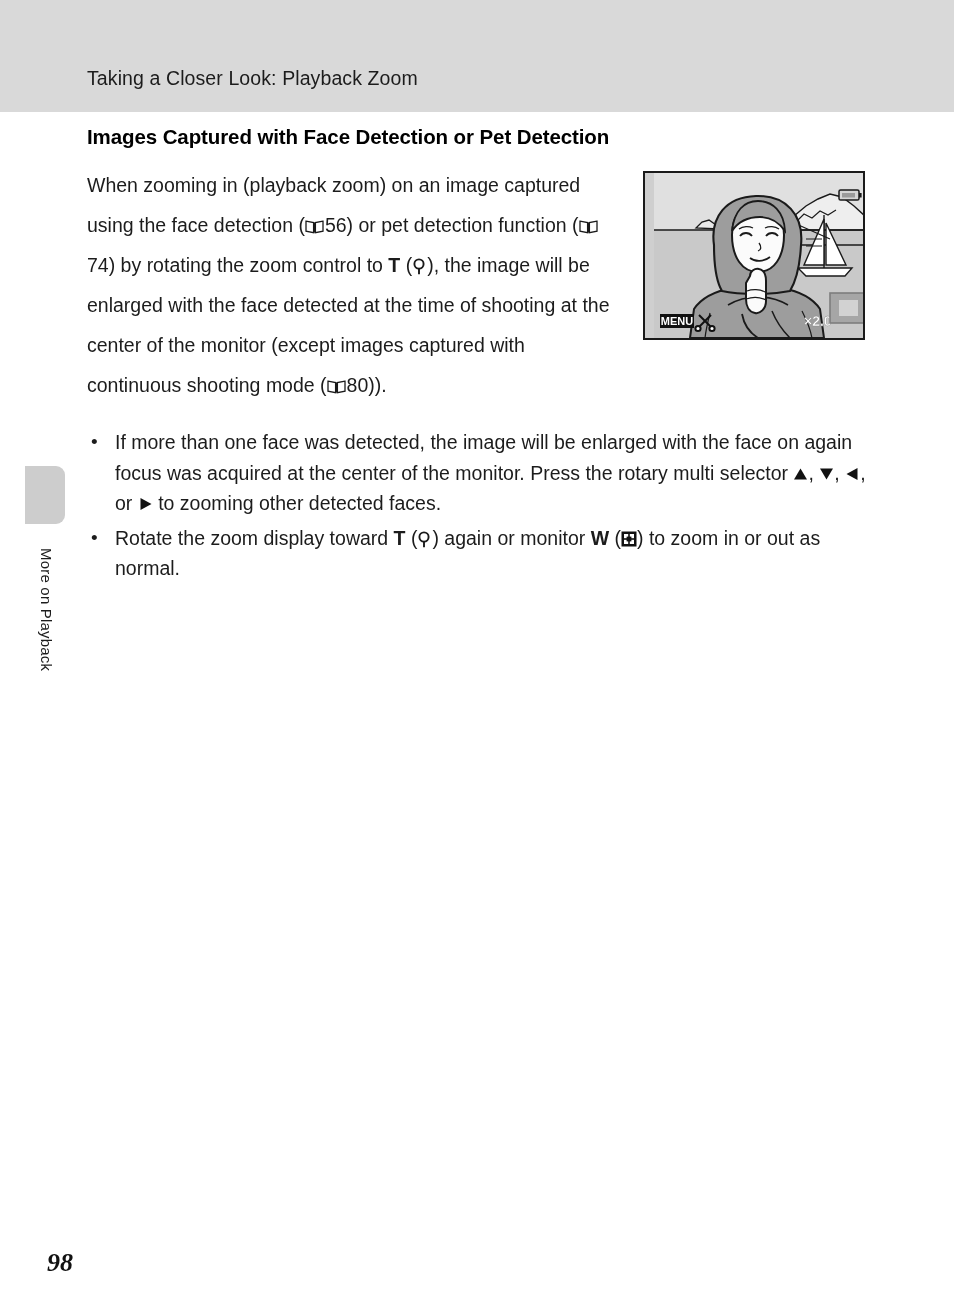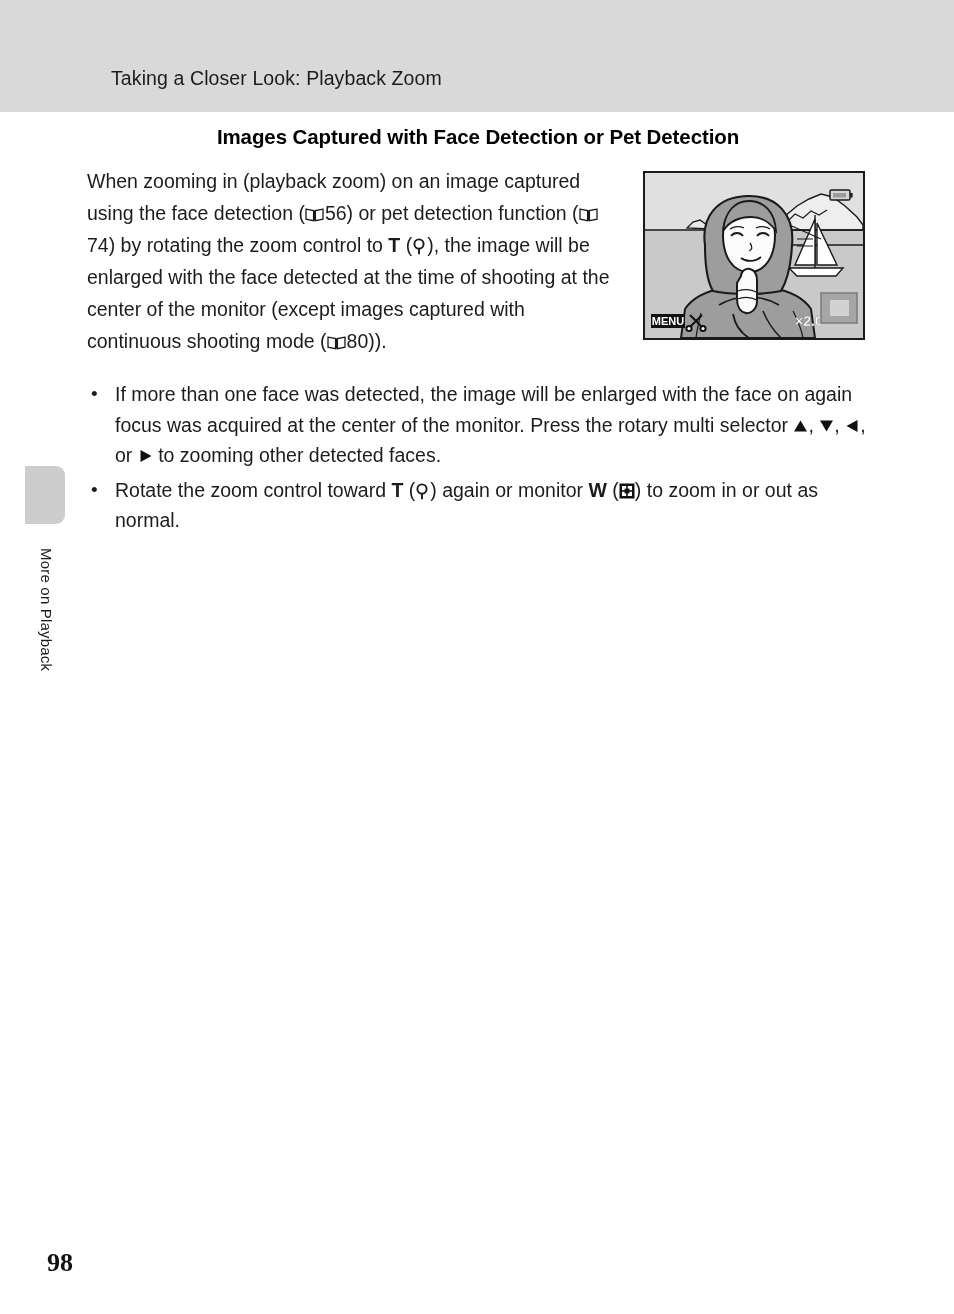--- a/index.html
+++ b/index.html
@@ -26,21 +26,20 @@
     background: #d9d9d9;
   }
   .header-title {
     position: absolute;
     left: 87px;
     top: 67px;
     font-size: 19.5px;
     letter-spacing: 0.1px;
     color: #1c1c1c;
     white-space: nowrap;
-    margin-left: 24px;
   }
 
   
   .side-tab {
     position: absolute;
     left: 25px;
     top: 466px;
     width: 40px;
     height: 58px;
     background: #cdcdcd;
@@ -65,26 +64,25 @@
     left: 87px;
     top: 125px;
     width: 782px;
   }
   .section-heading {
     font-size: 20.5px;
     font-weight: bold;
     color: #000;
     margin: 0 0 16px 0;
     letter-spacing: -0.1px;
-    text-align: center;
   }
   .intro-para {
     width: 528px;
     font-size: 19.5px;
-    line-height: 32px;
+    line-height: 40px;
     color: #1c1c1c;
     margin: 0;
   }
 
   .bullets {
     margin: 22px 0 0 0;
     padding: 0;
     list-style: none;
   }
   .bullet-item {
@@ -149,29 +147,31 @@
   .illustration {
     position: absolute;
     left: 643px;
     top: 171px;
     width: 222px;
     height: 169px;
     border: 2px solid #1a1a1a;
     box-sizing: border-box;
     overflow: hidden;
     background: #cfcfcf;
+    padding-left: 9px;
   }
   .illustration svg { display: block; }
 
   
   .page-number {
     position: absolute;
     left: 47px;
     top: 1248px;
     font-size: 26px;
+    font-style: italic;
     font-weight: bold;
     color: #111;
     font-family: "Liberation Serif", serif;
   }
 </style>
 </head>
 <body>
 
 <div class="header-band"></div>
 <div class="header-title">Taking a Closer Look: Playback Zoom</div>
@@ -210,21 +210,21 @@
           </svg></span><span>, </span><span class="sym-tri"><svg viewBox="0 0 15 14" width="15" height="14">
             <path d="M7.5 12.5 L1 1.5 L14 1.5 Z" fill="#111"></path>
           </svg></span><span>, </span><span class="sym-tri"><svg viewBox="0 0 15 14" width="15" height="14">
             <path d="M1.5 7 L12.5 1 L12.5 13 Z" fill="#111"></path>
           </svg></span><span>, or </span><span class="sym-tri"><svg viewBox="0 0 15 14" width="15" height="14">
             <path d="M13.5 7 L2.5 1 L2.5 13 Z" fill="#111"></path>
           </svg></span><span> to zooming other detected faces.</span>
     </li>
 
     <li class="bullet-item">
-      <span class="bullet-dot">•</span><span>Rotate the zoom control toward </span><span class="sym-bold">T</span><span> (</span><span class="sym sym-mag"><svg viewBox="0 0 15 17" width="15" height="17">
+      <span class="bullet-dot">•</span><span>Rotate the zoom display toward </span><span class="sym-bold">T</span><span> (</span><span class="sym sym-mag"><svg viewBox="0 0 15 17" width="15" height="17">
             <circle cx="7" cy="6" r="4.6" fill="none" stroke="#1a1a1a" stroke-width="1.9"></circle>
             <path d="M7 10.4 L7 16.2" stroke="#1a1a1a" stroke-width="1.9"></path>
           </svg></span><span>) again or monitor </span><span class="sym-bold">W</span><span> (</span><span class="sym-thumb"><svg viewBox="0 0 16 16" width="16" height="16">
             <rect x="0.5" y="0.5" width="15" height="15" fill="#111"></rect>
             <rect x="3" y="3" width="4.2" height="4.2" fill="#fff"></rect>
             <rect x="8.8" y="3" width="4.2" height="4.2" fill="#fff"></rect>
             <rect x="3" y="8.8" width="4.2" height="4.2" fill="#fff"></rect>
             <rect x="8.8" y="8.8" width="4.2" height="4.2" fill="#fff"></rect>
             <rect x="5.6" y="5.6" width="4.8" height="4.8" fill="#111"></rect>
           </svg></span><span>) to zoom in or out as normal.</span>

